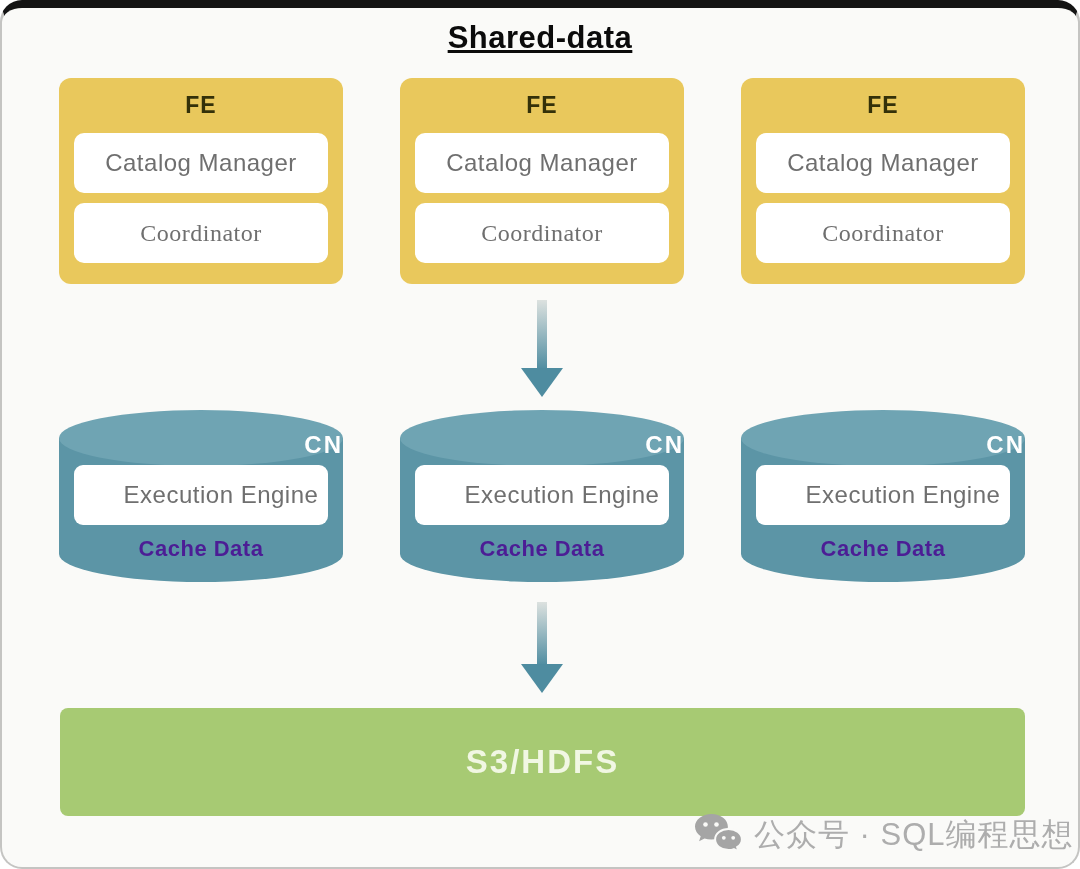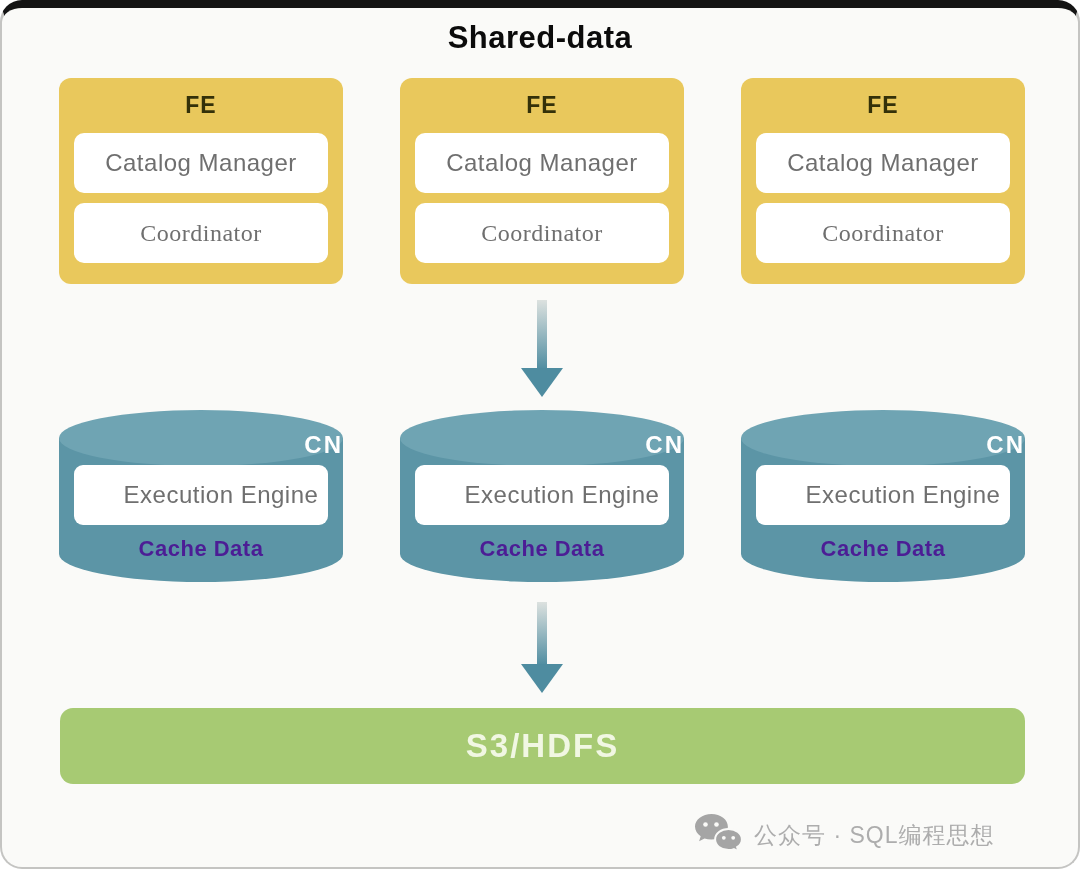--- a/index.html
+++ b/index.html
@@ -18,20 +18,21 @@
 
   .diagram-title {
     position: absolute;
     left: 0; top: 12px;
     width: 100%;
     text-align: center;
     font-size: 31px;
     font-weight: bold;
     color: #0b0b0b;
     letter-spacing: 0.5px;
+    text-decoration: underline;
   }
 
   
   .fe-node {
     position: absolute;
     top: 70px;
     width: 284px;
     height: 206px;
     background: #E9C85C;
     border-radius: 12px;
@@ -119,44 +120,44 @@
     font-size: 22px;
     font-weight: bold;
     color: #4c1d95;
     letter-spacing: 0.5px;
   }
 
   
   .storage-bar {
     position: absolute;
     left: 58px; top: 700px;
-    width: 965px; height: 76px;
+    width: 965px; height: 108px;
     background: #A7CA73;
-    border-radius: 13px;
+    border-radius: 8px;
     display: flex;
     align-items: center;
     justify-content: center;
   }
   .storage-label {
     font-size: 33px;
     font-weight: bold;
     color: #F1F7E3;
     letter-spacing: 2px;
   }
 
   
   .watermark {
     position: absolute;
     left: 690px; top: 804px;
     display: flex;
     align-items: center;
     gap: 10px;
   }
   .watermark-text {
-    font-size: 23px;
+    font-size: 31px;
     color: #ADADAD;
     letter-spacing: 1px;
     white-space: nowrap;
   }
 </style>
 </head>
 <body>
 
 <div class="canvas">
 

